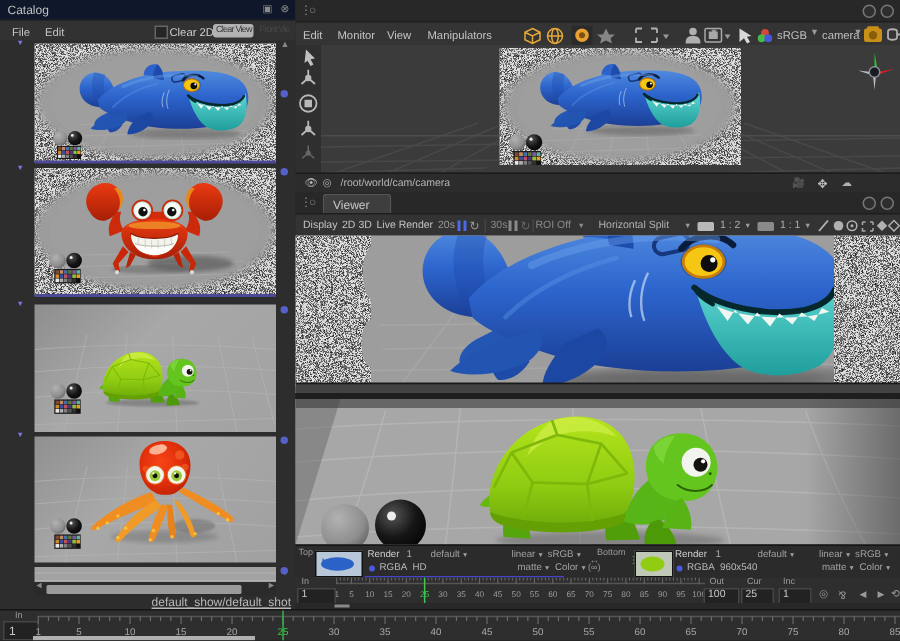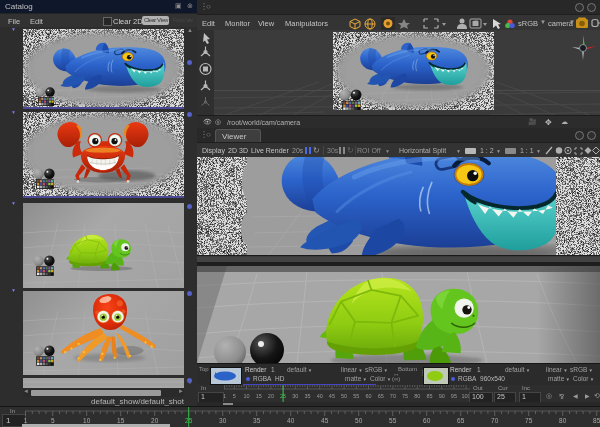--- a/index.html
+++ b/index.html
@@ -344,21 +344,21 @@
   <span class="abs" style="left:187px;top:112px;width:5px;height:5px;border-radius:50%;background:#5560c8;"></span>
   <span class="abs" style="left:187px;top:204px;width:5px;height:5px;border-radius:50%;background:#5560c8;"></span>
   <span class="abs" style="left:187px;top:291px;width:5px;height:5px;border-radius:50%;background:#5560c8;"></span>
   <span class="abs" style="left:187px;top:378px;width:5px;height:5px;border-radius:50%;background:#5560c8;"></span>
 
   <div class="abs" style="left:23px;top:389px;width:161px;height:8px;background:#2a2a2a;">
     <div class="abs" style="left:8px;top:1px;width:130px;height:6px;background:#9a9a9a;border-radius:1px;"></div>
     <span class="txt" style="left:0px;top:-1px;font-size:6px;color:#888;">◄</span>
     <span class="txt" style="left:155px;top:-1px;font-size:6px;color:#888;">►</span>
   </div>
-  <span class="txt" style="right:13px;top:397px;font-size:8px;color:#b8b8b8;left:auto;">default_show/default_shot</span>
+  <span class="txt" style="right:3px;top:397px;font-size:8px;color:#b8b8b8;left:auto;text-decoration:underline;">default_show/default_shot</span>
 </div>
 
 <div class="abs" id="viewer" style="left:197px;top:0;width:403px;height:128px;background:#2a2a2a;">
 
   <div class="abs" style="left:0;top:0;width:403px;height:14px;background:#282828;">
     <span class="txt" style="left:3px;top:2px;font-size:8px;color:#8a8a8a;">⋮</span>
     <span class="txt" style="left:9px;top:2px;font-size:8px;color:#8a8a8a;">○</span>
     <span class="abs" style="left:378px;top:3px;width:7px;height:7px;border-radius:50%;background:#2e2e2e;border:1px solid #777;"></span>
     <span class="abs" style="left:390px;top:3px;width:7px;height:7px;border-radius:50%;background:#2e2e2e;border:1px solid #777;"></span>
   </div>

